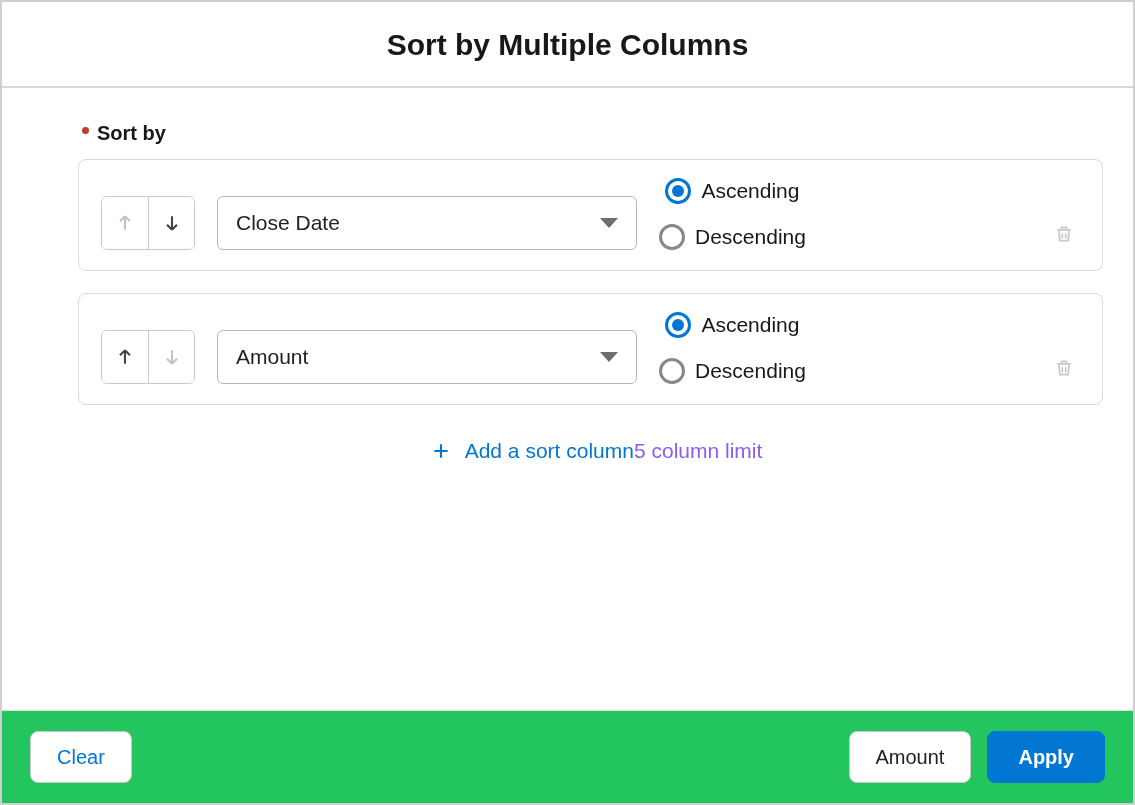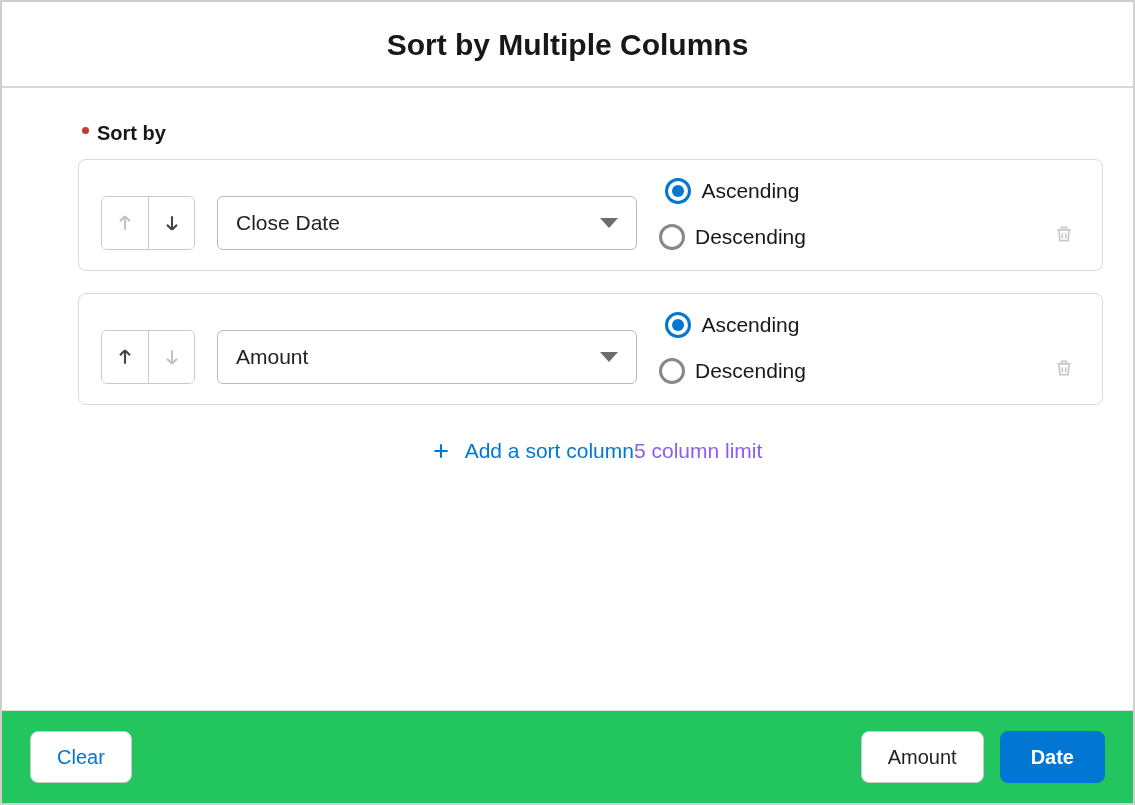--- a/index.html
+++ b/index.html
@@ -161,17 +161,17 @@
       </div>
       <div class="limit-text">5 column limit</div>
     </div>
 
   </div>
 
   <div class="dialog-footer">
     <button class="btn btn-clear">Clear</button>
     <div class="footer-right">
       <button class="btn btn-cancel">Amount</button>
-      <button class="btn btn-apply">Date</button>
+      <button class="btn btn-apply">Apply</button>
     </div>
   </div>
 
 </div>
 
 </body></html>

